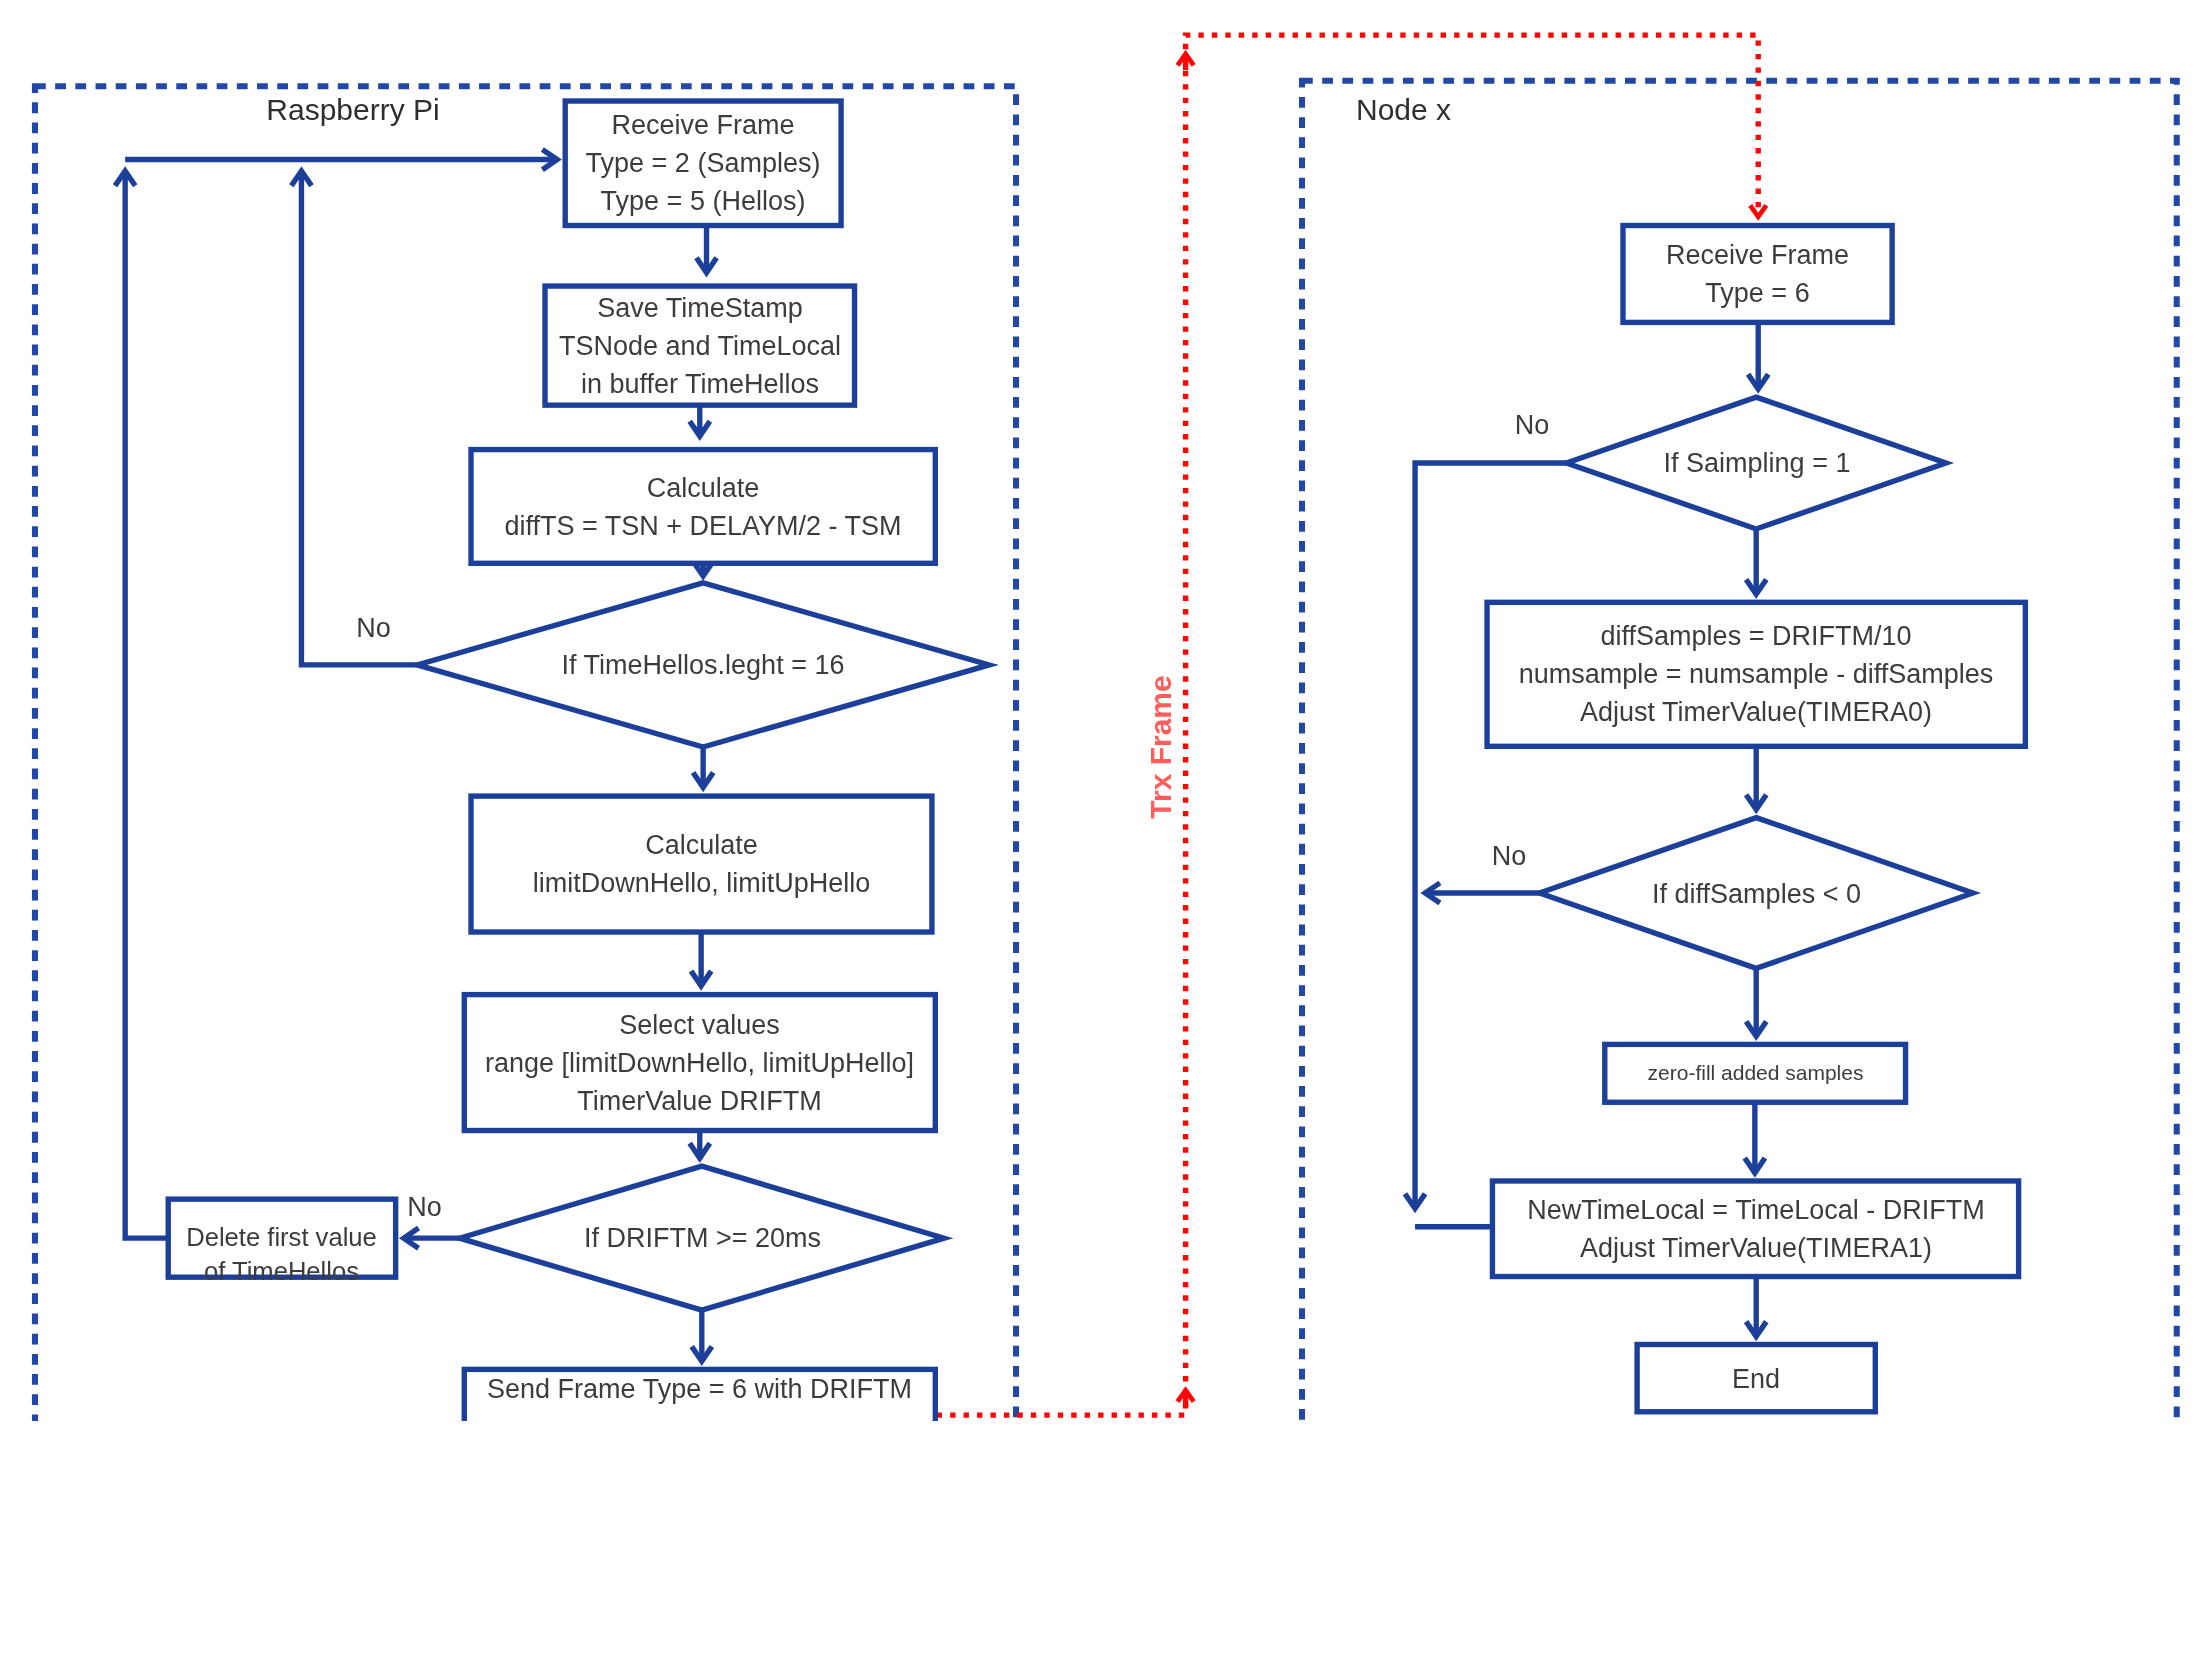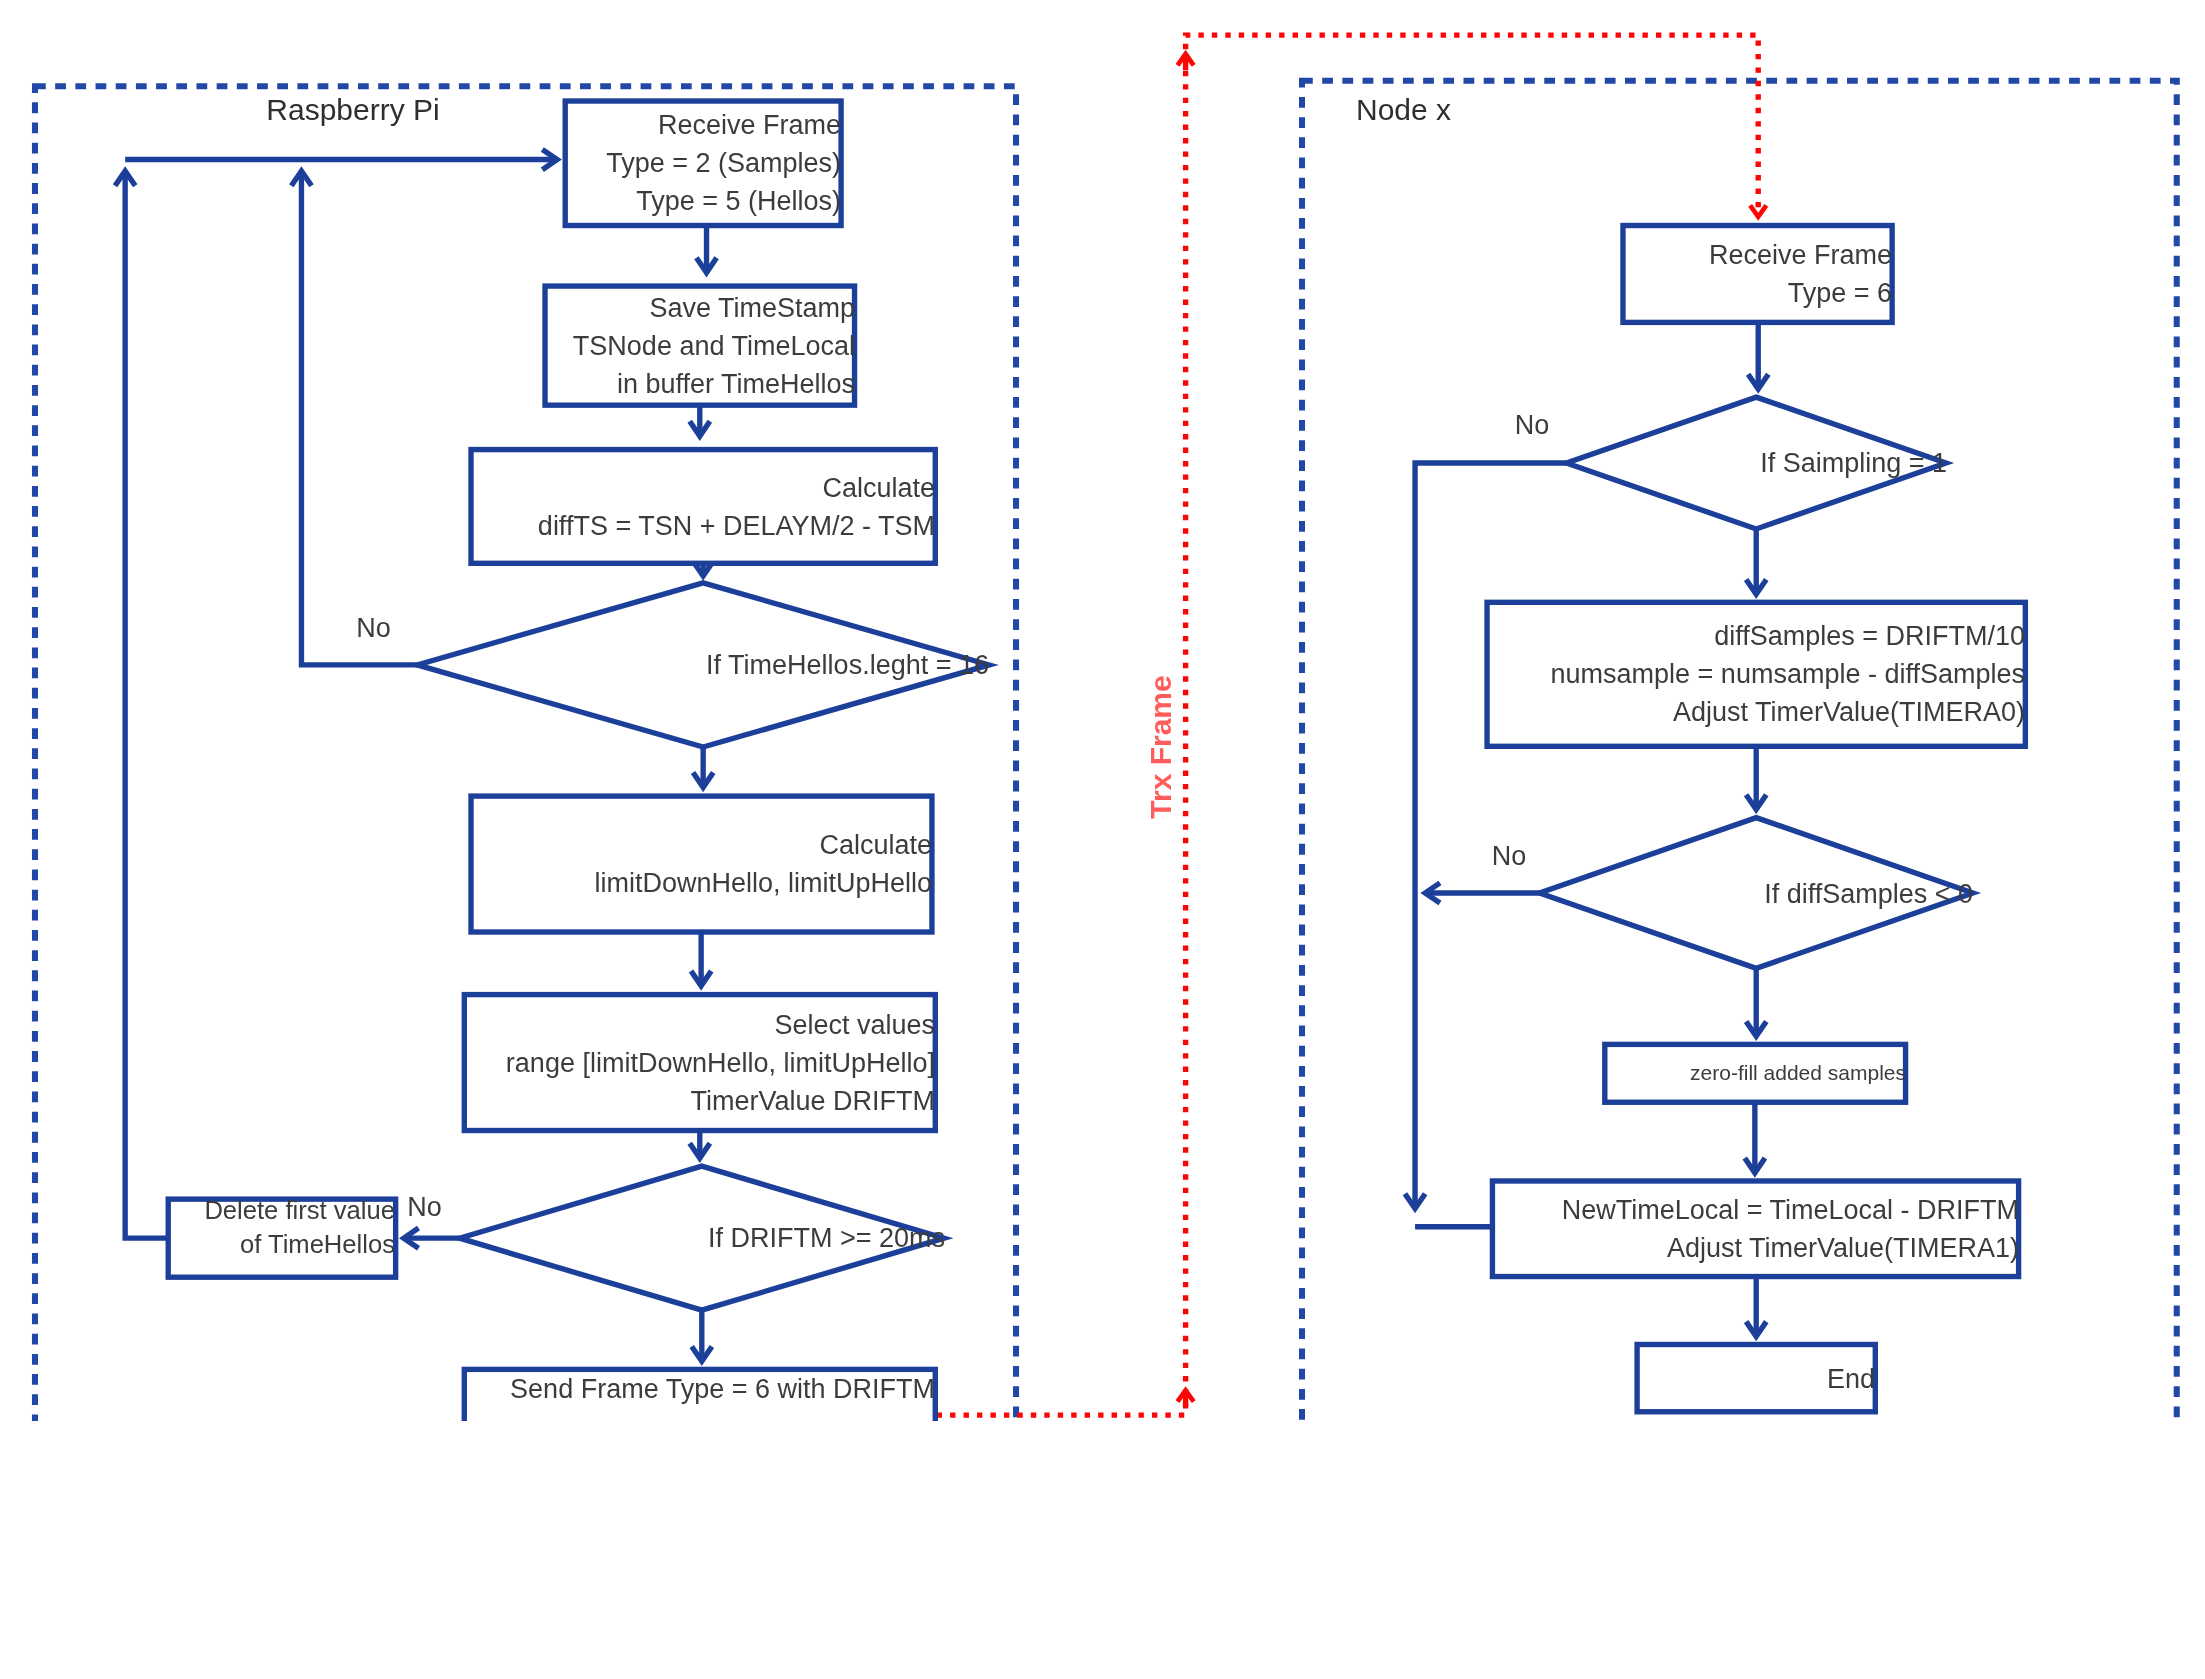--- a/index.html
+++ b/index.html
@@ -10,21 +10,21 @@
     font-family:"Liberation Sans", sans-serif;
     overflow:hidden;
   }
   .stage svg{position:absolute;left:0;top:0;}
   .panel-title{
     position:absolute;color:var(--label);
     font-size:30px;line-height:34px;text-align:center;white-space:nowrap;
   }
   .node-text{
     position:absolute;display:flex;flex-direction:column;
-    align-items:flex-end;justify-content:center;text-align:center;
+    align-items:center;justify-content:center;text-align:center;
     color:var(--text);font-size:27px;line-height:38px;white-space:nowrap;
   }
   .no-label{
     position:absolute;color:var(--text);font-size:27px;line-height:34px;text-align:center;
   }
   .trx-label{
     position:absolute;color:var(--trxred);font-weight:bold;
     font-size:30px;line-height:38px;text-align:center;
     transform:rotate(-90deg);transform-origin:center center;white-space:nowrap;
   }
@@ -132,21 +132,21 @@
     <div>Select values</div>
     <div>range [limitDownHello, limitUpHello]</div>
     <div>TimerValue DRIFTM</div>
   </div>
 
   <div class="node-text" style="left:460px;top:1166px;width:485px;height:144px;">
     <div>If DRIFTM &gt;= 20ms</div>
   </div>
   <div class="no-label" style="left:388px;top:1190px;width:73px;">No</div>
 
-  <div class="node-text" style="left:168px;top:1188px;width:227px;height:78px;font-size:25.6px;line-height:34px;">
+  <div class="node-text" style="left:168px;top:1215px;width:227px;height:78px;font-size:25.6px;line-height:34px;">
     <div>Delete first value</div>
     <div>of TimeHellos</div>
   </div>
 
   <div class="node-text" style="left:464px;top:1369px;width:471px;height:93px;gap:16px;">
     <div>Send Frame Type = 6 with DRIFTM</div>
     <div>TimeHellos = []</div>
   </div>
 
   <div class="node-text" style="left:582px;top:1540px;width:239px;height:78px;">

